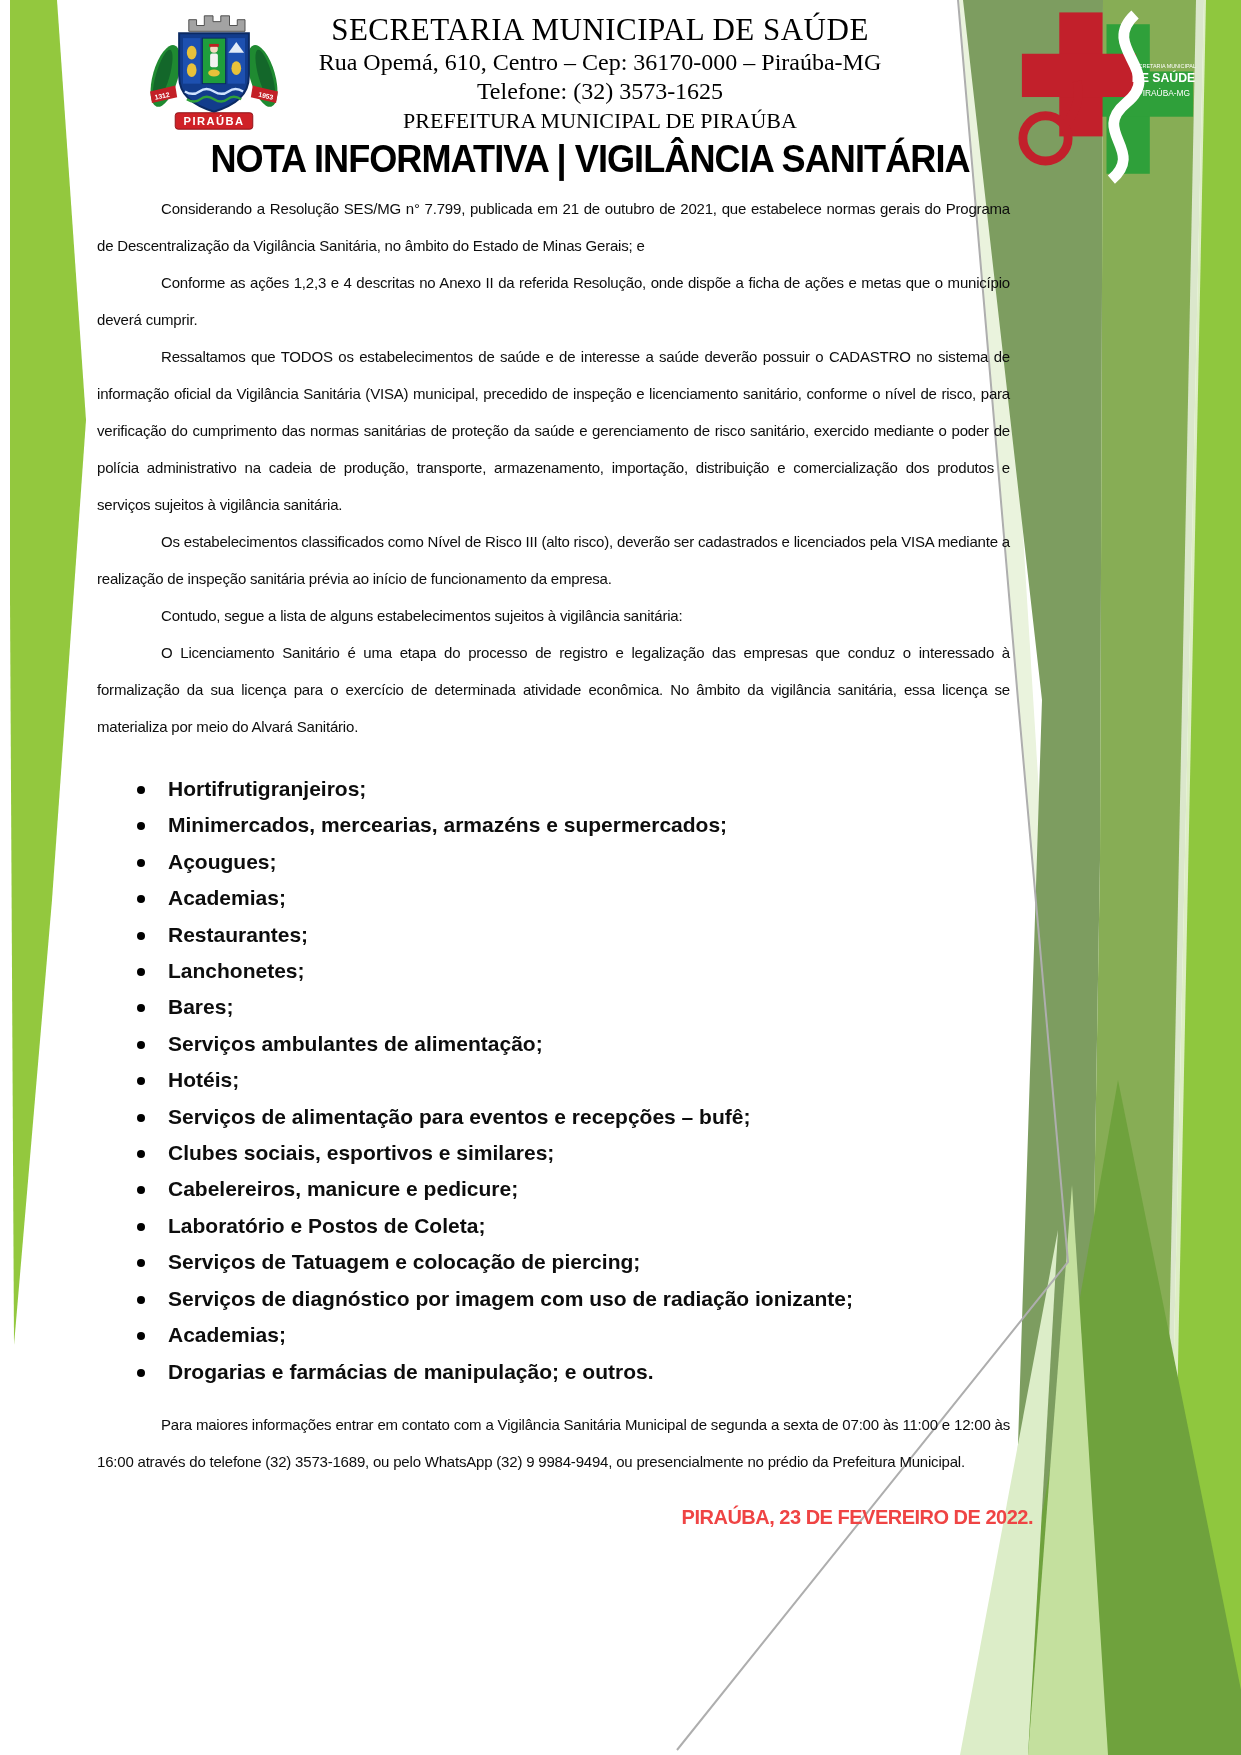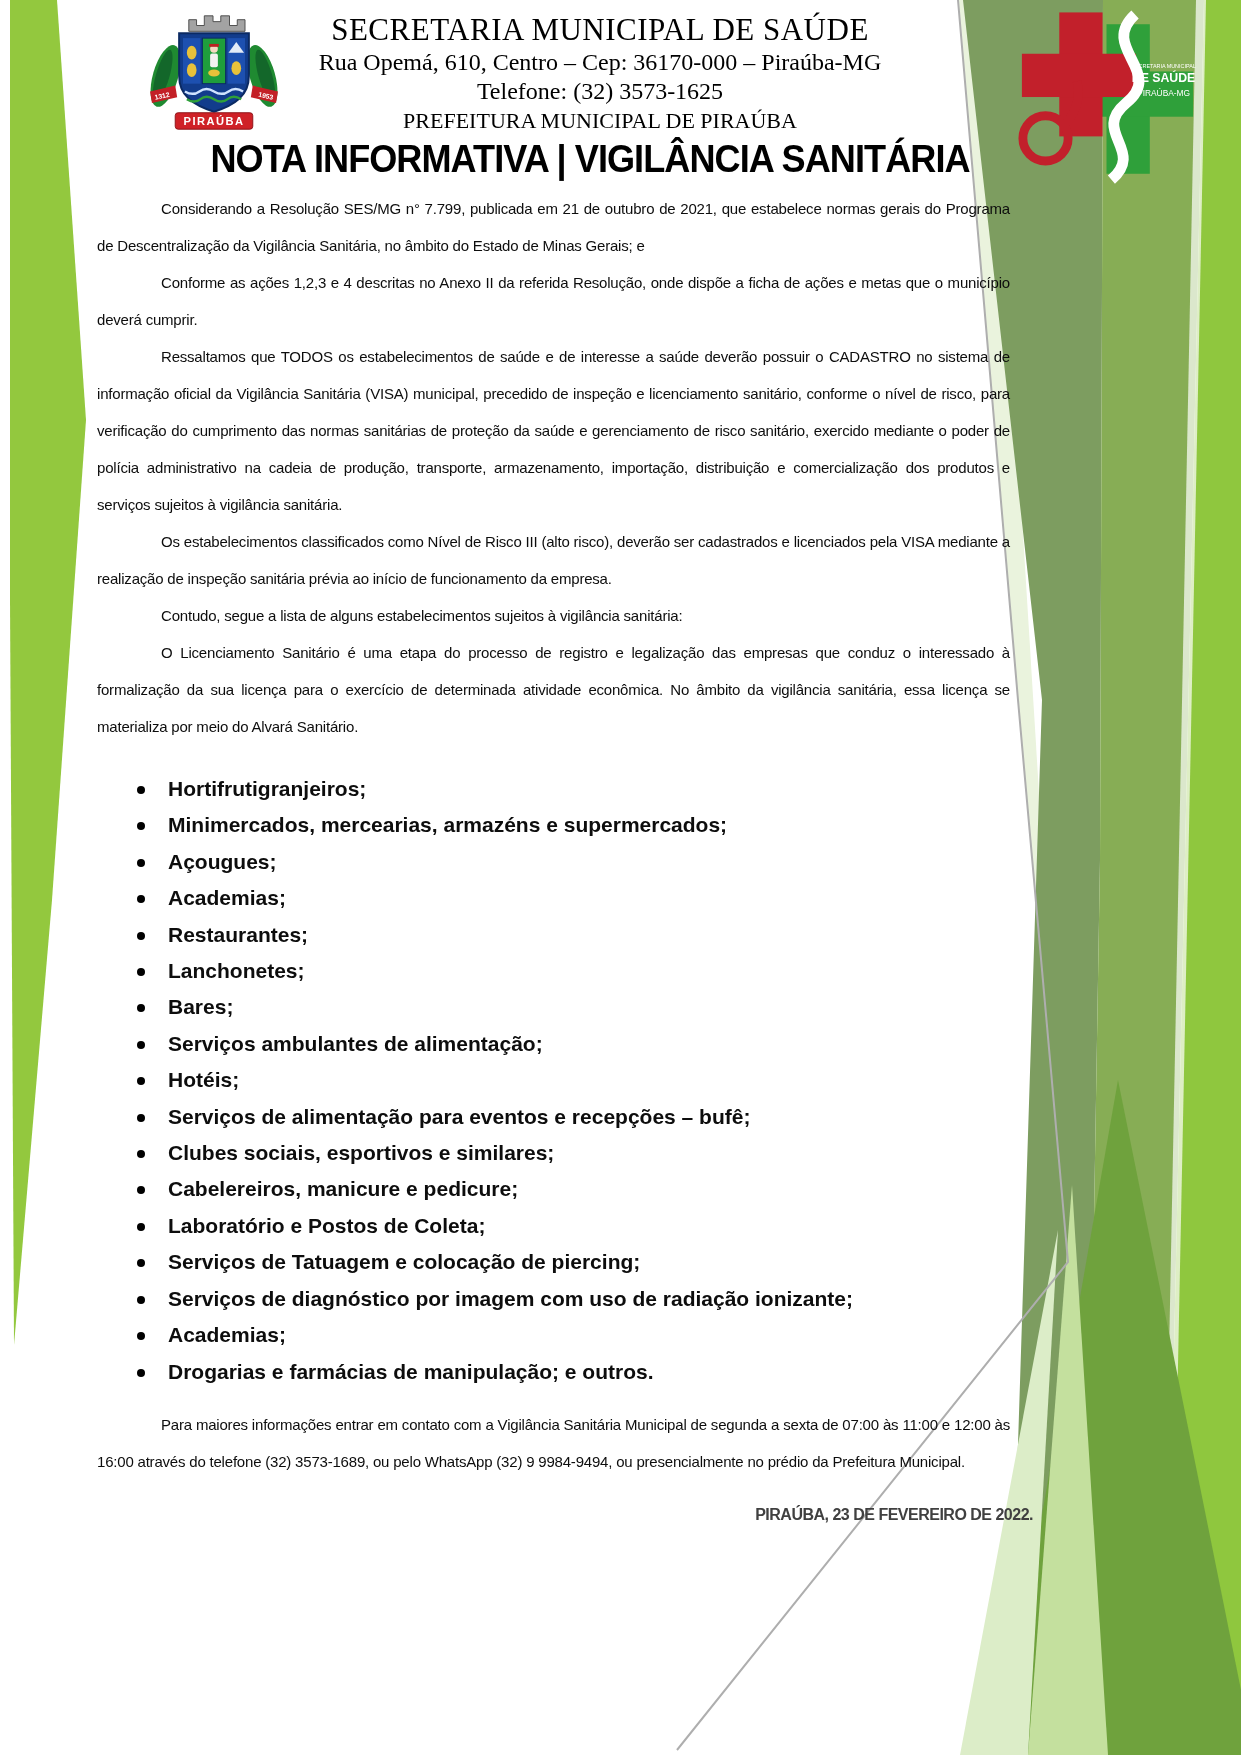--- a/index.html
+++ b/index.html
@@ -42,22 +42,22 @@
   ul.establishments li{
     margin:0;font-size:21px;font-weight:700;line-height:36.4px;
     white-space:nowrap;color:#0d0d0d;
   }
   ul.establishments .dot{
     display:inline-block;width:8px;height:8px;border-radius:50%;
     background:#000;margin:0 23px 2px 40px;
   }
   .closing{margin-top:16px !important;}
   .date-line{
-    margin:26px -23px 14px 0;text-align:right;font-size:16px;font-weight:700;
-    letter-spacing:-.5px;color:#404040;
+    margin:26px -23px 14px 0;text-align:right;font-size:20px;font-weight:700;
+    letter-spacing:-.5px;color:#ef4444;
   }
 </style>
 </head>
 <body>
 
 <div class="page">
 
   <svg class="bg" viewBox="0 0 1241 1755" aria-hidden="true">
     <polygon points="958,0 990,0 1068,1262 1018,700" fill="#eaf3dd"></polygon>
     <polygon points="963,0 1103,0 1100,860 1085,1755 1008,1755 1042,700" fill="#7d9d60"></polygon>

